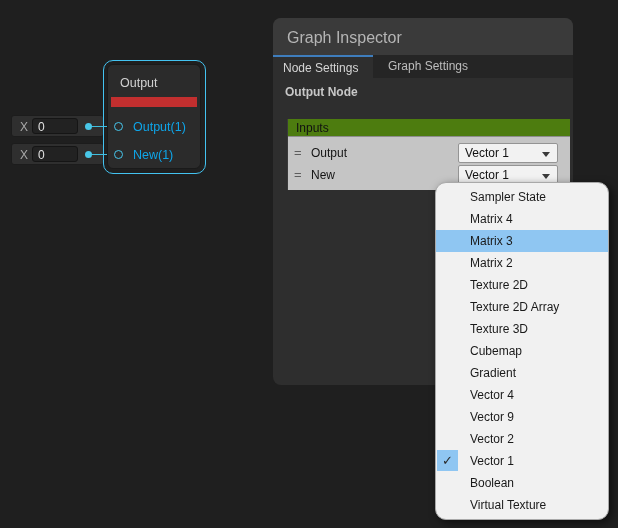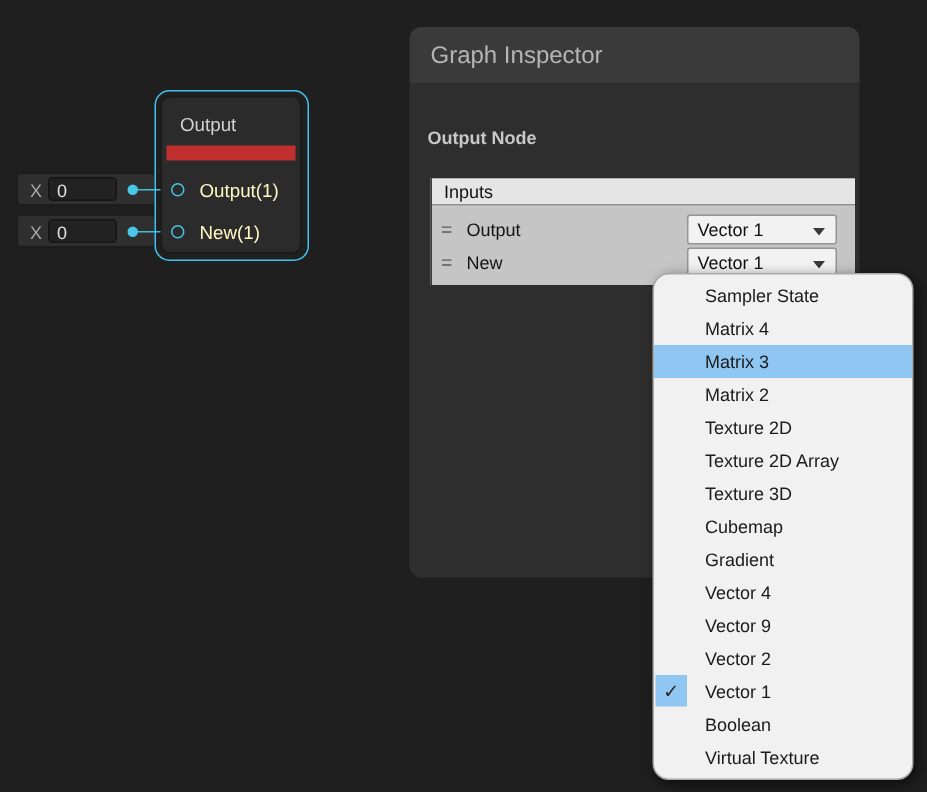--- a/index.html
+++ b/index.html
@@ -10,21 +10,21 @@
   
   .node-sel{left:103px;top:60px;width:101px;height:112px;border:1.5px solid #43c3f1;border-radius:10px;}
   .node-body{left:107px;top:64px;width:94px;height:105px;background:#2b2b2b;border:1px solid #1a1a1a;
              border-radius:6px;box-sizing:border-box;}
   .node-title{position:absolute;left:12px;top:11px;font-size:12.5px;color:#d2d2d2;}
   .node-redbar{position:absolute;left:3px;top:32px;right:3px;height:10px;background:#c22f2f;}
   .port-row{position:absolute;left:0;height:20px;width:100%;}
   .port-row.p0{top:52px;} .port-row.p1{top:80px;}
   .port-circle{position:absolute;left:6px;top:5px;width:9px;height:9px;border:1.6px solid #47c6ec;
                border-radius:50%;background:#2b2b2b;box-sizing:border-box;}
-  .port-label{position:absolute;left:25px;top:3px;font-size:12.5px;color:#fef9c3;}
+  .port-label{position:absolute;left:25px;top:3px;font-size:12.5px;color:#0ea5e9;}
 
   
   .pin{left:11px;width:93px;height:22px;background:#2f2f2f;border:1px solid #1c1c1c;border-radius:3px;box-sizing:border-box;}
   .pin.r0{top:115px;} .pin.r1{top:143px;}
   .pin-x{position:absolute;left:8px;top:4px;font-size:12px;color:#a8a8a8;}
   .pin-field{position:absolute;left:20px;top:2px;width:46px;height:16px;background:#222;border:1px solid #151515;
              border-radius:3px;color:#e2e2e2;font-size:12px;line-height:16px;padding-left:5px;box-sizing:border-box;}
   .wire{height:1.6px;background:#3fbede;}
   .wire.r0{left:88px;top:125.6px;width:26px;} .wire.r1{left:88px;top:153.6px;width:26px;}
   .dot{width:7px;height:7px;border-radius:50%;background:#49c7e8;}
@@ -34,21 +34,21 @@
   .panel{left:273px;top:18px;width:300px;height:367px;background:#2e2e2e;border-radius:8px;overflow:hidden;}
   .panel-header{position:absolute;left:0;top:0;width:100%;height:37px;background:#3a3a3a;}
   .panel-title{position:absolute;left:14px;top:11px;font-size:16px;color:#b5b5b5;}
   .tabstrip{position:absolute;left:0;top:37px;width:100%;height:23px;background:#252525;}
   .tab{position:absolute;top:0;height:23px;font-size:12px;line-height:23px;}
   .tab.active{left:0;width:100px;background:#2e2e2e;color:#d6d6d6;border-top:2px solid #3e7dbd;box-sizing:border-box;padding-left:10px;}
   .tab.inactive{left:100px;width:200px;color:#bdbdbd;padding-left:15px;box-sizing:border-box;}
   .section-title{position:absolute;left:12px;top:67px;font-size:12px;font-weight:bold;color:#c8c8c8;}
 
   .group{position:absolute;left:14px;top:101px;width:283px;height:71px;background:#c5c5c5;border-left:1px solid #3a3a3a;box-sizing:border-box;}
-  .group-header{position:absolute;left:0;top:0;width:100%;height:18px;background:#e5e5e5;border-bottom:1px solid #8d8d8d;box-sizing:border-box;padding-left:48px;}
+  .group-header{position:absolute;left:0;top:0;width:100%;height:18px;background:#4d7c0f;border-bottom:1px solid #8d8d8d;box-sizing:border-box;padding-left:48px;}
   .group-header span{position:absolute;left:8px;top:2px;font-size:12px;color:#111;}
   .grow{position:absolute;left:0;width:100%;height:20px;}
   .grow.g0{top:24px;} .grow.g1{top:46px;}
   .ghandle{position:absolute;left:6px;top:2px;font-size:13px;color:#5d5d5d;}
   .gname{position:absolute;left:23px;top:3px;font-size:12px;color:#141414;}
   .combo{position:absolute;left:170px;top:0;width:100px;height:20px;background:#f2f2f2;border:1px solid #949494;
          border-radius:2px;box-sizing:border-box;}
   .combo-text{position:absolute;left:6px;top:2px;font-size:12px;color:#111;}
   .combo-arrow{position:absolute;right:7px;top:8px;width:0;height:0;border-left:4px solid transparent;
                border-right:4px solid transparent;border-top:5px solid #3a3a3a;}
@@ -90,20 +90,24 @@
   <div class="port-row p1">
     <span class="port-circle"></span>
     <span class="port-label">New(1)</span>
   </div>
 </div>
 
 <div class="abs panel">
   <div class="panel-header">
     <span class="panel-title">Graph Inspector</span>
   </div>
+  <div class="tabstrip">
+    <div class="tab active">Node Settings</div>
+    <div class="tab inactive">Graph Settings</div>
+  </div>
   <div class="section-title">Output Node</div>
 
   <div class="group">
     <div class="group-header">
       <span>Inputs</span>
     </div>
     <div class="grow g0">
       <span class="ghandle">=</span>
       <span class="gname">Output</span>
       <div class="combo">

